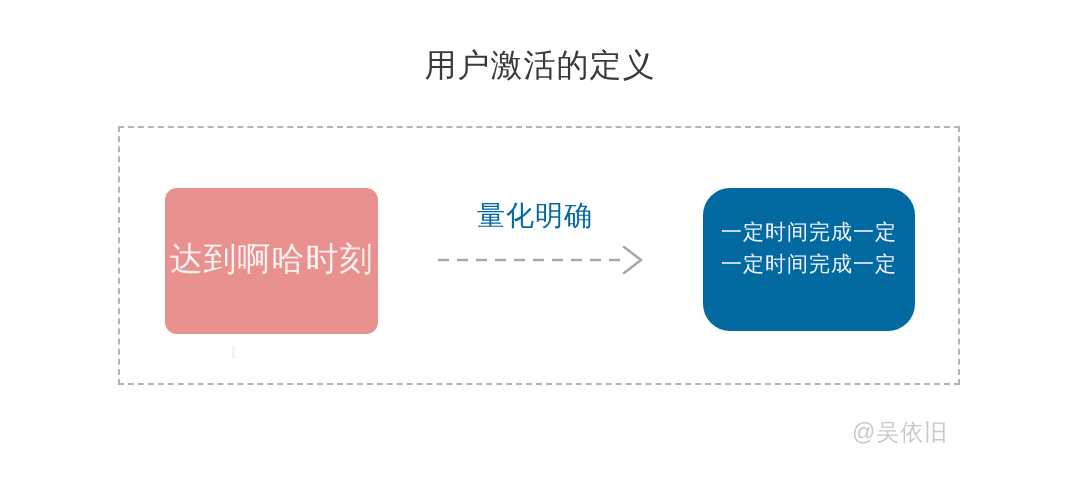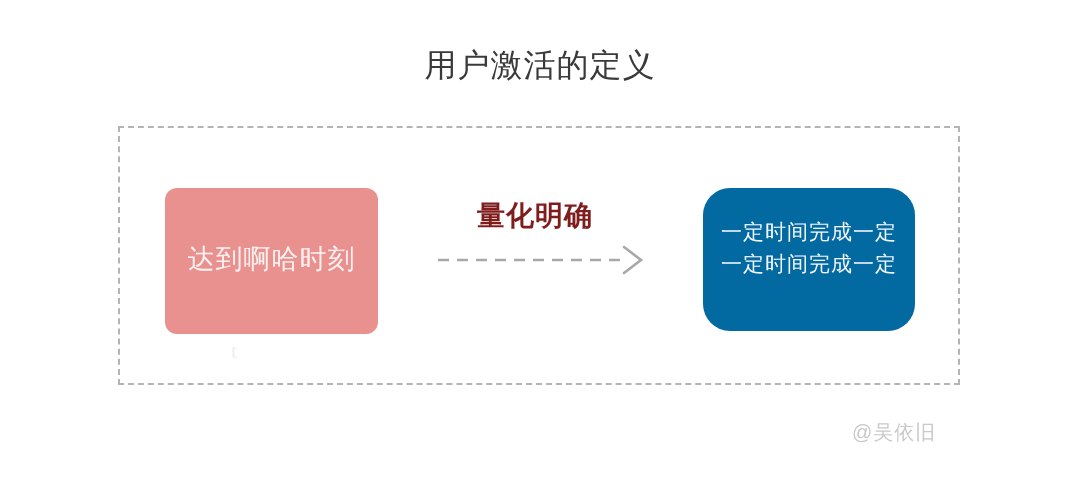--- a/index.html
+++ b/index.html
@@ -67,21 +67,21 @@
 
   #box-aha {
     left: 165px;
     top: 188px;
     width: 213px;
     height: 146px;
     background: #e8918f;
     padding-bottom: 4px;
   }
   #box-aha .node-line {
-    font-size: 27px;
+    font-size: 33px;
     line-height: 38px;
     letter-spacing: 1px;
     color: #fbf1f1;
   }
 
   #box-behavior {
     left: 703px;
     top: 188px;
     width: 212px;
     height: 143px;
@@ -98,24 +98,23 @@
 
   
   .connector-label {
     position: absolute;
     left: 420px;
     top: 198px;
     width: 230px;
     text-align: center;
     font-size: 28px;
     line-height: 36px;
-    color: #7f1d1d;
+    color: #0369a1;
     letter-spacing: 1px;
     white-space: nowrap;
-    font-weight: bold;
   }
 
   .connector-arrow {
     position: absolute;
     left: 432px;
     top: 240px;
     width: 216px;
     height: 40px;
   }
 
@@ -128,21 +127,21 @@
     line-height: 26px;
     color: #eeeeee;
     font-family: "Liberation Serif", "DejaVu Serif", serif;
   }
 
   
   .watermark {
     position: absolute;
     left: 852px;
     top: 415px;
-    font-size: 20px;
+    font-size: 23px;
     line-height: 34px;
     color: #c9c9c9;
     letter-spacing: 1px;
     white-space: nowrap;
   }
 </style>
 </head>
 <body>
 
 <div id="canvas">

